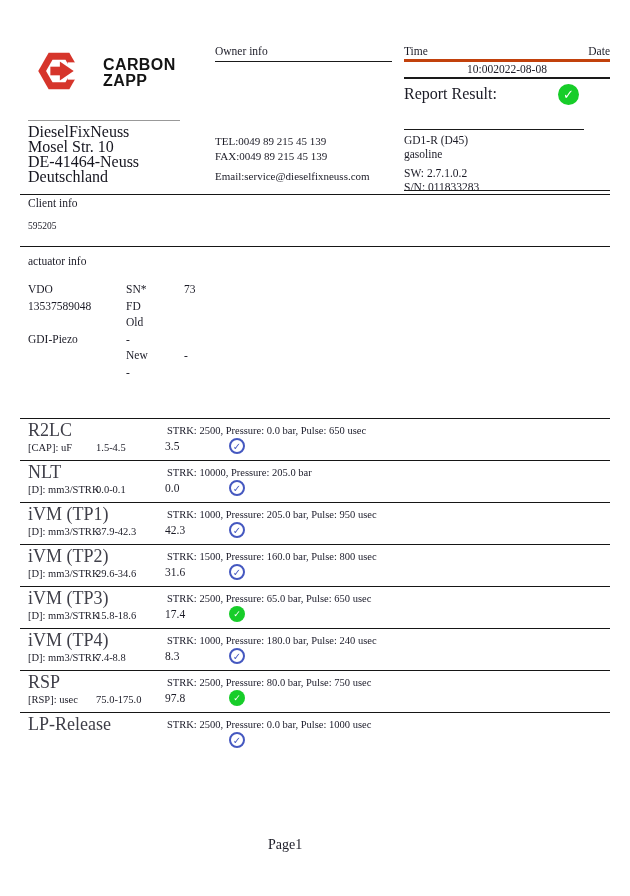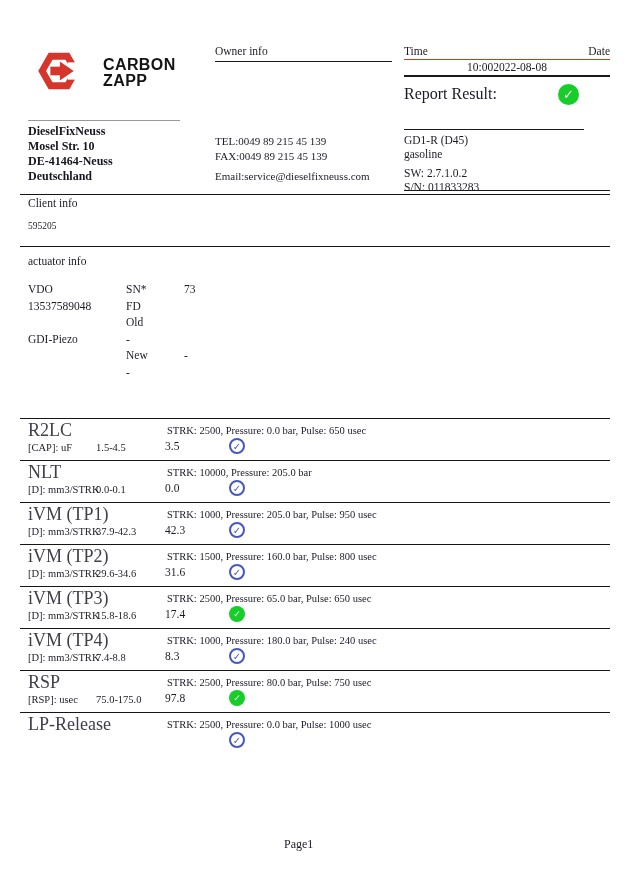--- a/index.html
+++ b/index.html
@@ -12,36 +12,36 @@
   .logo-svg{display:block;}
   .logo-red{fill:var(--logo_red,#d6352b);}
   .logo-white{fill:#ffffff;}
   .brand-text{font-family:"Liberation Sans", sans-serif;font-weight:bold;
               font-size:16px;line-height:16px;letter-spacing:.4px;color:#141414;padding-top:5px;}
 
   
   .owner-info-label{left:215px;top:45px;width:177px;font-size:11.5px;
                     border-bottom:1px solid #1a1a1a;padding-bottom:4px;}
   .timedate{left:404px;top:45px;width:206px;font-size:11.5px;}
-  .td-row1{display:flex;justify-content:space-between;border-bottom:1px solid #c2410c;padding-bottom:2px;}
+  .td-row1{display:flex;justify-content:space-between;border-bottom:3px solid #c2410c;padding-bottom:2px;}
   .td-row2{display:flex;justify-content:center;border-bottom:2px solid #1a1a1a;padding:1px 0 2px 0;}
   .report-result{left:404px;top:85px;font-size:16px;}
 
   
   .check{border-radius:50%;display:flex;align-items:center;justify-content:center;
          font-family:"DejaVu Sans", sans-serif;font-weight:bold;box-sizing:border-box;}
   .check::before{content:"\2713";}
   .check-blue{border:2px solid var(--check_blue,#4558c0);color:var(--check_blue,#4558c0);
               background:#fff;font-size:10px;}
   .check-green{background:var(--check_green,#17cd29);color:#fff;font-size:9px;}
   .report-check{left:558px;top:84px;width:21px;height:21px;font-size:13px;}
 
   
   .addr-topline{left:28px;top:120px;width:152px;border-top:1px solid #999;}
-  .address{left:28px;top:124px;font-size:12px;font-weight:bold;line-height:15px;color:#15151f;}
+  .address{left:28px;top:124px;font-size:16px;font-weight:normal;line-height:15px;color:#15151f;}
   .contact{left:215px;top:124px;font-size:11px;line-height:15px;margin-top:10px;}
   .contact .email{margin-top:5px;}
   .machine-topline{left:404px;top:129px;width:180px;border-top:1px solid #1a1a1a;}
   .machine{left:404px;top:133px;font-size:11.5px;line-height:14px;}
   .machine .sw{margin-top:5px;}
   .machine-bottomline{left:404px;top:190px;width:206px;border-top:1px solid #1a1a1a;}
 
   .sep{left:20px;width:590px;border-top:1px solid #161616;}
   .sep1{top:194px;} .sep2{top:246px;} 
 
@@ -56,21 +56,21 @@
   
   .tests{left:20px;top:418px;width:590px;}
   .test-section{position:relative;height:41px;border-top:1px solid #161616;}
   .t-name{position:absolute;left:8px;top:1px;font-size:18px;color:#3f3f49;}
   .t-params{position:absolute;left:147px;top:6px;font-size:10.5px;color:#20202e;}
   .t-unit{position:absolute;left:8px;top:23px;font-size:10.5px;}
   .t-range{position:absolute;left:76px;top:23px;font-size:10.5px;}
   .t-value{position:absolute;left:145px;top:21px;font-size:11.5px;}
   .t-check{position:absolute;left:209px;top:19px;width:16px;height:16px;}
 
-  .page-num{left:284px;top:837px;font-size:12px;text-align:right;}
+  .page-num{left:268px;top:837px;font-size:14px;text-align:right;}
 </style>
 </head>
 <body>
 
 <div class="page">
 
   <div class="abs logo-wrap">
     <svg class="logo-svg" width="44" height="38" viewBox="0 0 50 44">
       <polygon class="logo-red" points="13,1 37,1 49,22 37,43 13,43 1,22"></polygon>
       <polygon class="logo-white" points="17.5,9 32.5,9 40,22 32.5,35 17.5,35 10,22"></polygon>

